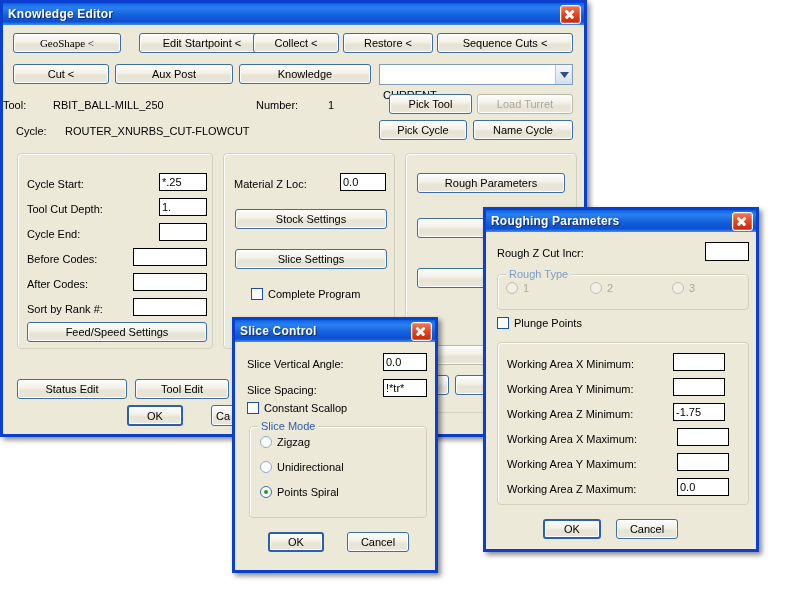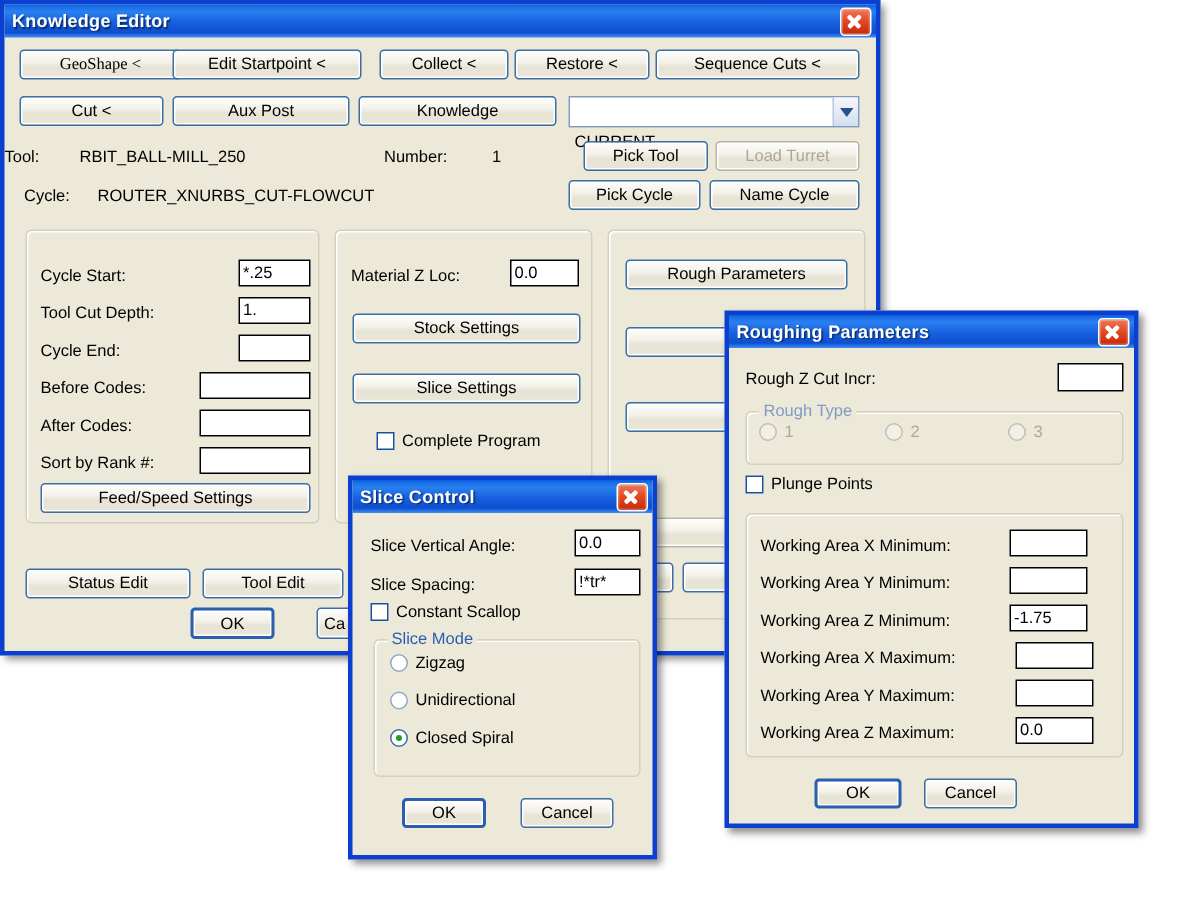--- a/index.html
+++ b/index.html
@@ -130,21 +130,21 @@
 <body>
 
 <div class="win frame" style="left:0px;top:0px;width:587px;height:437px;">
   <div class="titlebar">
     <div class="tt">Knowledge Editor</div>
     <div class="closebtn"></div>
   </div>
   <div class="client">
 
     <div class="btn" style="left:10px;top:8px;width:108px;height:20px;font-family:Liberation Serif, serif;">GeoShape &lt;</div>
-    <div class="btn" style="left:112px;top:8px;width:126px;height:20px;">Edit Startpoint &lt;</div>
+    <div class="btn" style="left:136px;top:8px;width:126px;height:20px;">Edit Startpoint &lt;</div>
     <div class="btn" style="left:250px;top:8px;width:86px;height:20px;">Collect &lt;</div>
     <div class="btn" style="left:340px;top:8px;width:90px;height:20px;">Restore &lt;</div>
     <div class="btn" style="left:434px;top:8px;width:136px;height:20px;">Sequence Cuts &lt;</div>
 
     <div class="btn" style="left:10px;top:39px;width:96px;height:20px;">Cut &lt;</div>
     <div class="btn" style="left:112px;top:39px;width:118px;height:20px;">Aux Post</div>
     <div class="btn" style="left:236px;top:39px;width:132px;height:20px;">Knowledge</div>
 
     <div class="combo" style="left:376px;top:39px;width:194px;height:21px;">
       <div class="cval">CURRENT</div>
@@ -293,19 +293,19 @@
     <div class="rad off" style="left:25px;top:94px;">
       <div class="rb"></div>
       <div class="tx">Zigzag</div>
     </div>
     <div class="rad off" style="left:25px;top:119px;">
       <div class="rb"></div>
       <div class="tx">Unidirectional</div>
     </div>
     <div class="rad on" style="left:25px;top:144px;">
       <div class="rb"></div>
-      <div class="tx">Closed Spiral</div>
+      <div class="tx">Points Spiral</div>
     </div>
 
     <div class="btn default" style="left:33px;top:190px;width:56px;height:20px;">OK</div>
     <div class="btn" style="left:112px;top:190px;width:62px;height:20px;">Cancel</div>
   </div>
 </div>
 
 </body></html>

